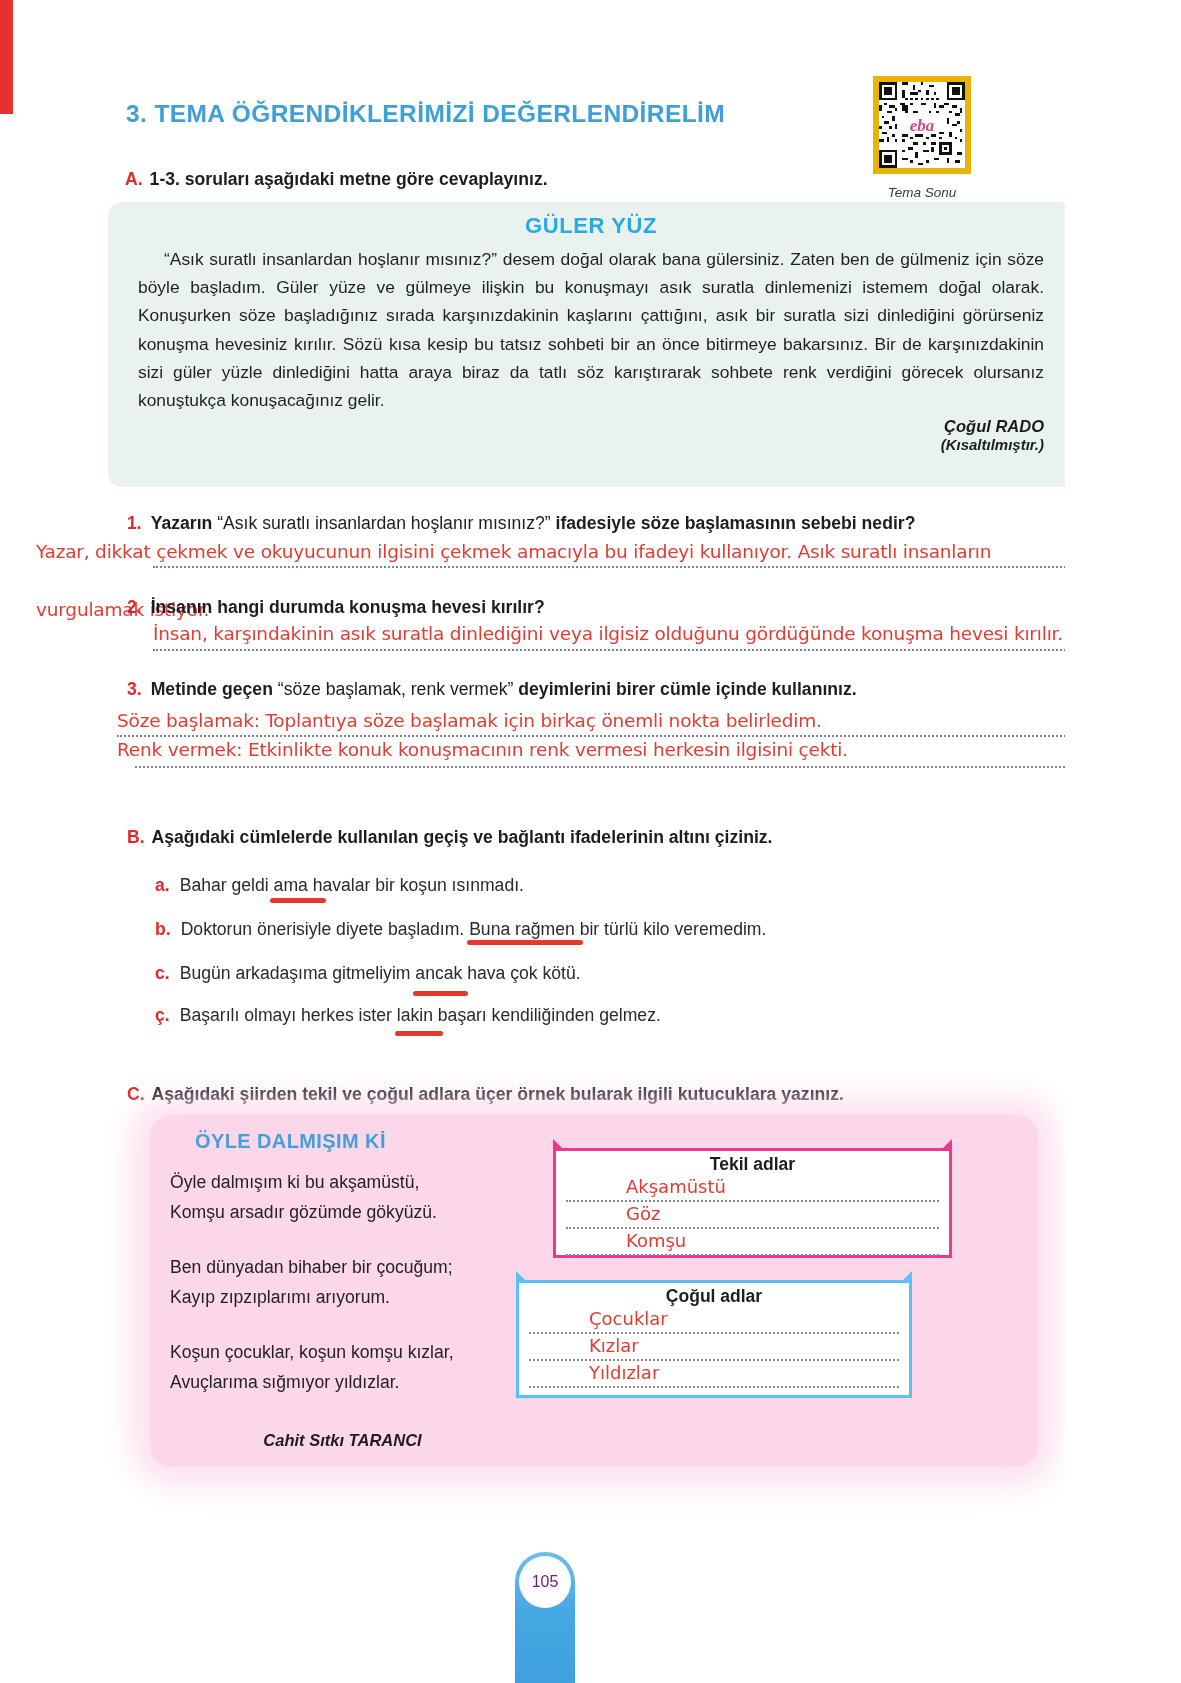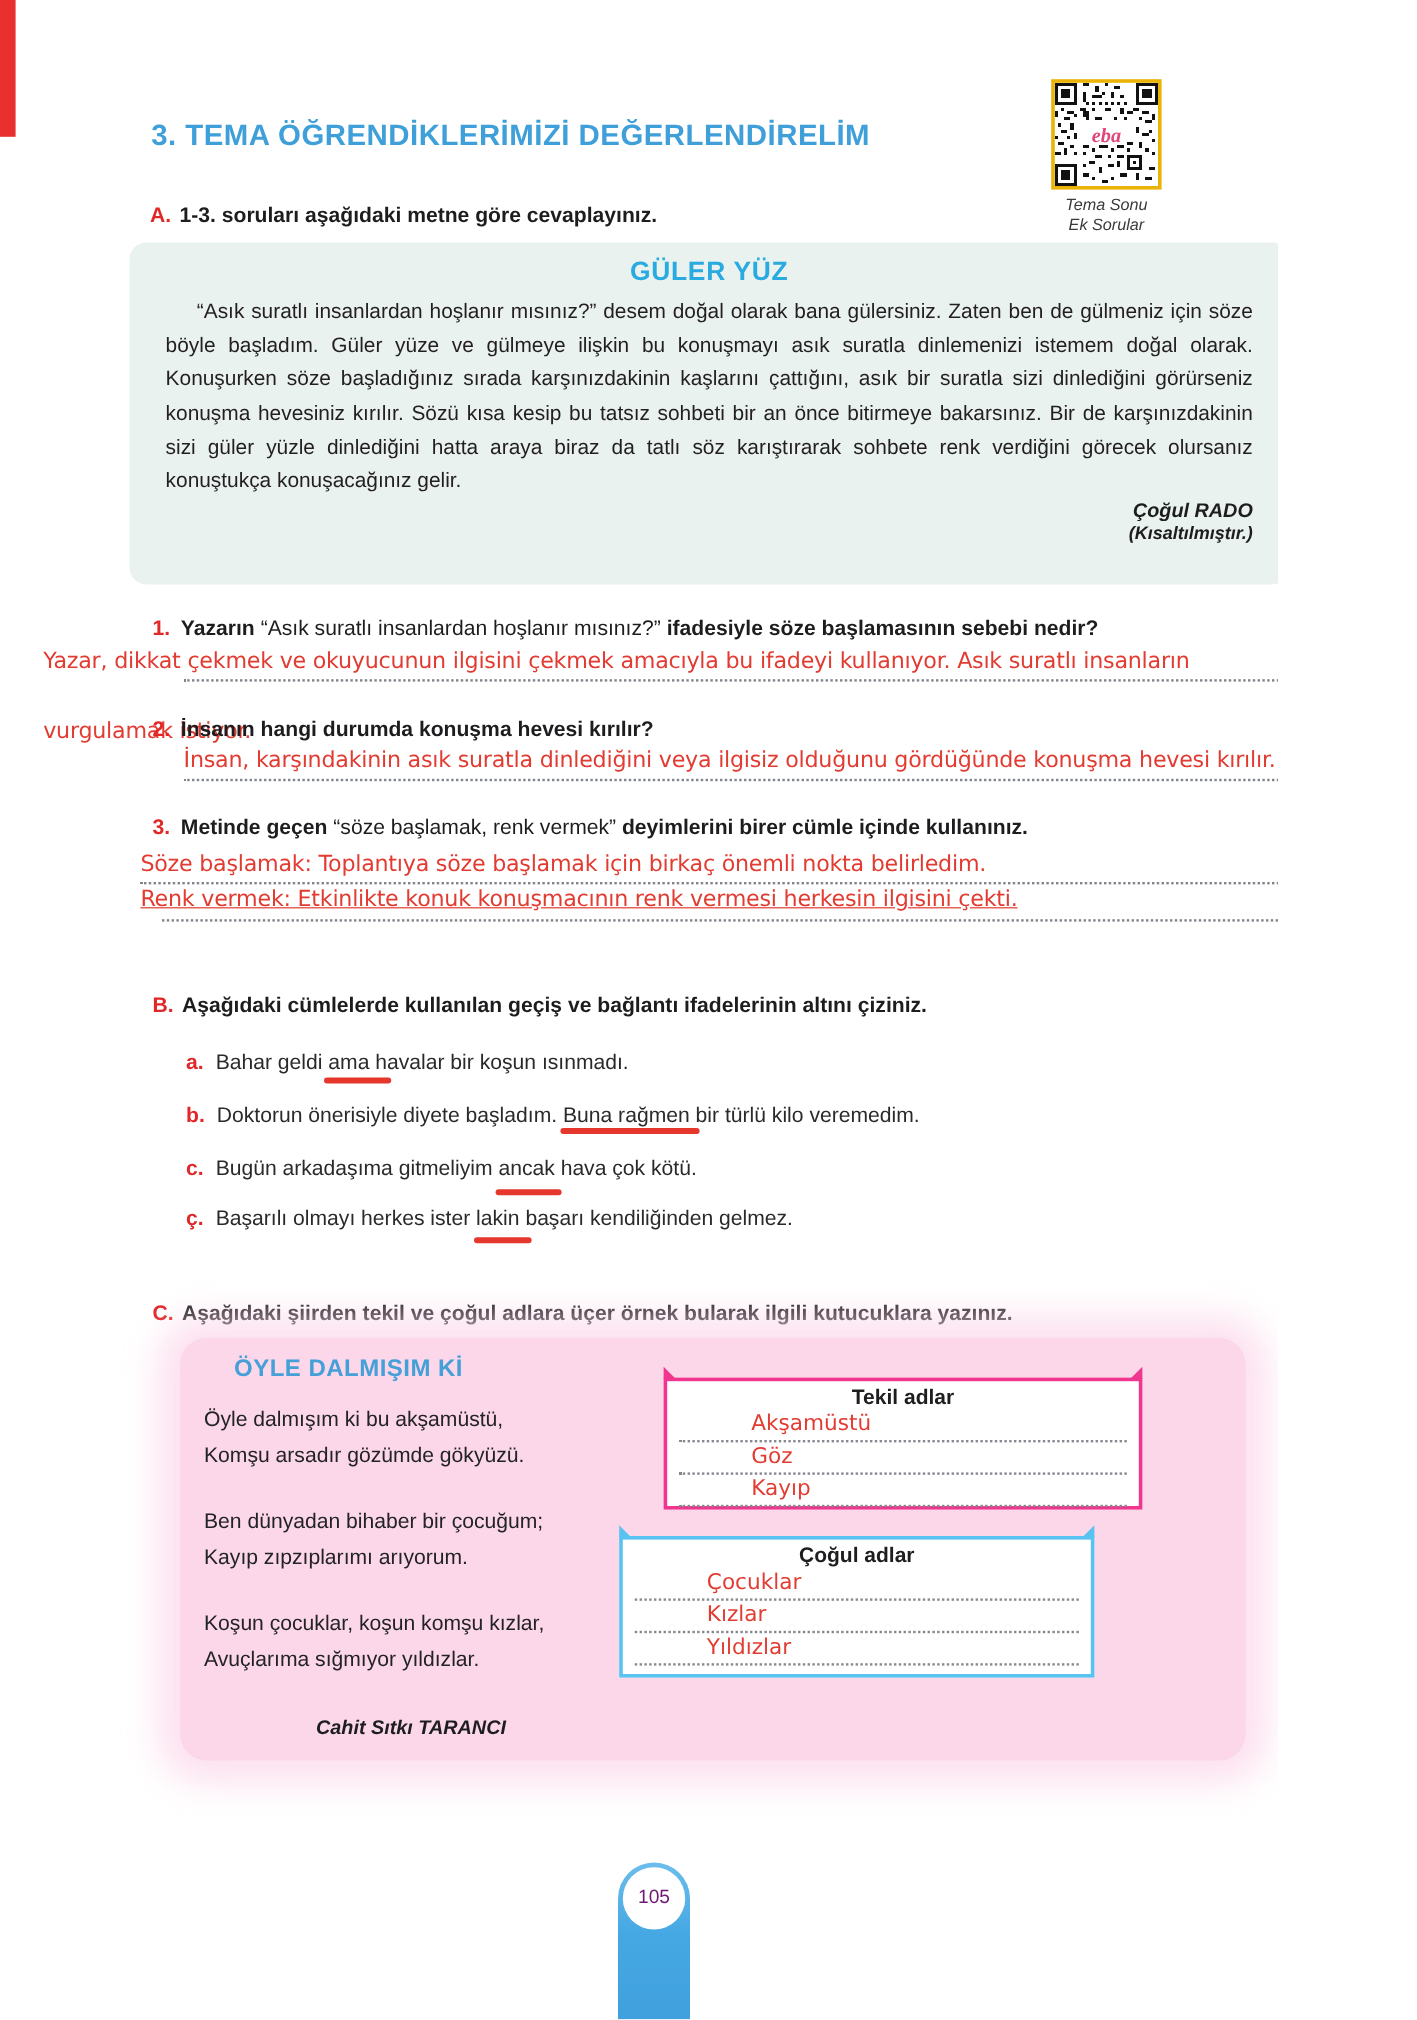--- a/index.html
+++ b/index.html
@@ -8,21 +8,21 @@
 
   
   .corner-bar{position:absolute;left:0;top:0;width:13px;height:114px;background:#e8312f;}
 
   
   .page-title{position:absolute;left:126px;top:100px;margin:0;font-size:24.5px;font-weight:bold;
               color:#3f9fd9;letter-spacing:.4px;}
 
   
   .qr-wrap{position:absolute;left:872px;top:66px;width:100px;text-align:center;}
-  .qr{width:86px;height:86px;border:3px solid #eab308;background:#fff;margin:0 auto;}
+  .qr{width:86px;height:86px;border:6px solid #eab308;background:#fff;margin:10px auto;}
   .qr svg{display:block;width:100%;height:100%;}
   .qr-caption{margin-top:4px;font-size:13.5px;font-style:italic;line-height:17px;color:#3a3a3c;}
 
   
   .instr{position:absolute;font-size:17.6px;font-weight:bold;color:#1d1d1f;}
   .instr-a{left:125px;top:169px;}
   .red-label{color:#e12728;font-weight:bold;margin-right:7px;}
 
   
   .reading-box{position:absolute;left:108px;top:202px;width:966px;height:285px;background:#e9f2ee;
@@ -43,21 +43,21 @@
   .q3{left:127px;top:679px;}
 
   
   .hand{position:absolute;font-family:"DejaVu Sans",sans-serif;font-size:18.5px;color:#e23c32;
         white-space:nowrap;letter-spacing:-.2px;}
   .ans1-l1{left:36px;top:541px;}
   .ans1-l2{left:36px;top:570px;}
   .ans1-l3{left:36px;top:599px;}
   .ans2{left:153px;top:623px;}
   .ans3-l1{left:117px;top:710px;}
-  .ans3-l2{left:117px;top:739px;text-decoration:underline;}
+  .ans3-l2{left:117px;top:739px;}
 
   .dotline{position:absolute;height:0;border-bottom:2px dotted #7f848b;}
   .dot-a1{left:153px;top:566px;width:920px;}
   .dot-a2{left:153px;top:649px;width:920px;}
   .dot-a3a{left:117px;top:735px;width:956px;}
   .dot-a3b{left:135px;top:766px;width:938px;}
 
   
   .b-head{left:127px;top:827px;}
   .b-item{position:absolute;font-size:17.6px;color:#2a2a2c;white-space:nowrap;}
@@ -281,21 +281,21 @@
         <div>Koşun çocuklar, koşun komşu kızlar,</div>
         <div>Avuçlarıma sığmıyor yıldızlar.</div>
       </div>
       <div class="poet">Cahit Sıtkı TARANCI</div>
     </div>
 
     <div class="name-box tekil-box">
       <h4 class="box-title">Tekil adlar</h4>
       <div class="box-row">Akşamüstü</div>
       <div class="box-row">Göz</div>
-      <div class="box-row last">Kayıp</div>
+      <div class="box-row last">Komşu</div>
     </div>
 
     <div class="name-box cogul-box">
       <h4 class="box-title">Çoğul adlar</h4>
       <div class="box-row">Çocuklar</div>
       <div class="box-row">Kızlar</div>
       <div class="box-row last">Yıldızlar</div>
     </div>
   </div>
 

